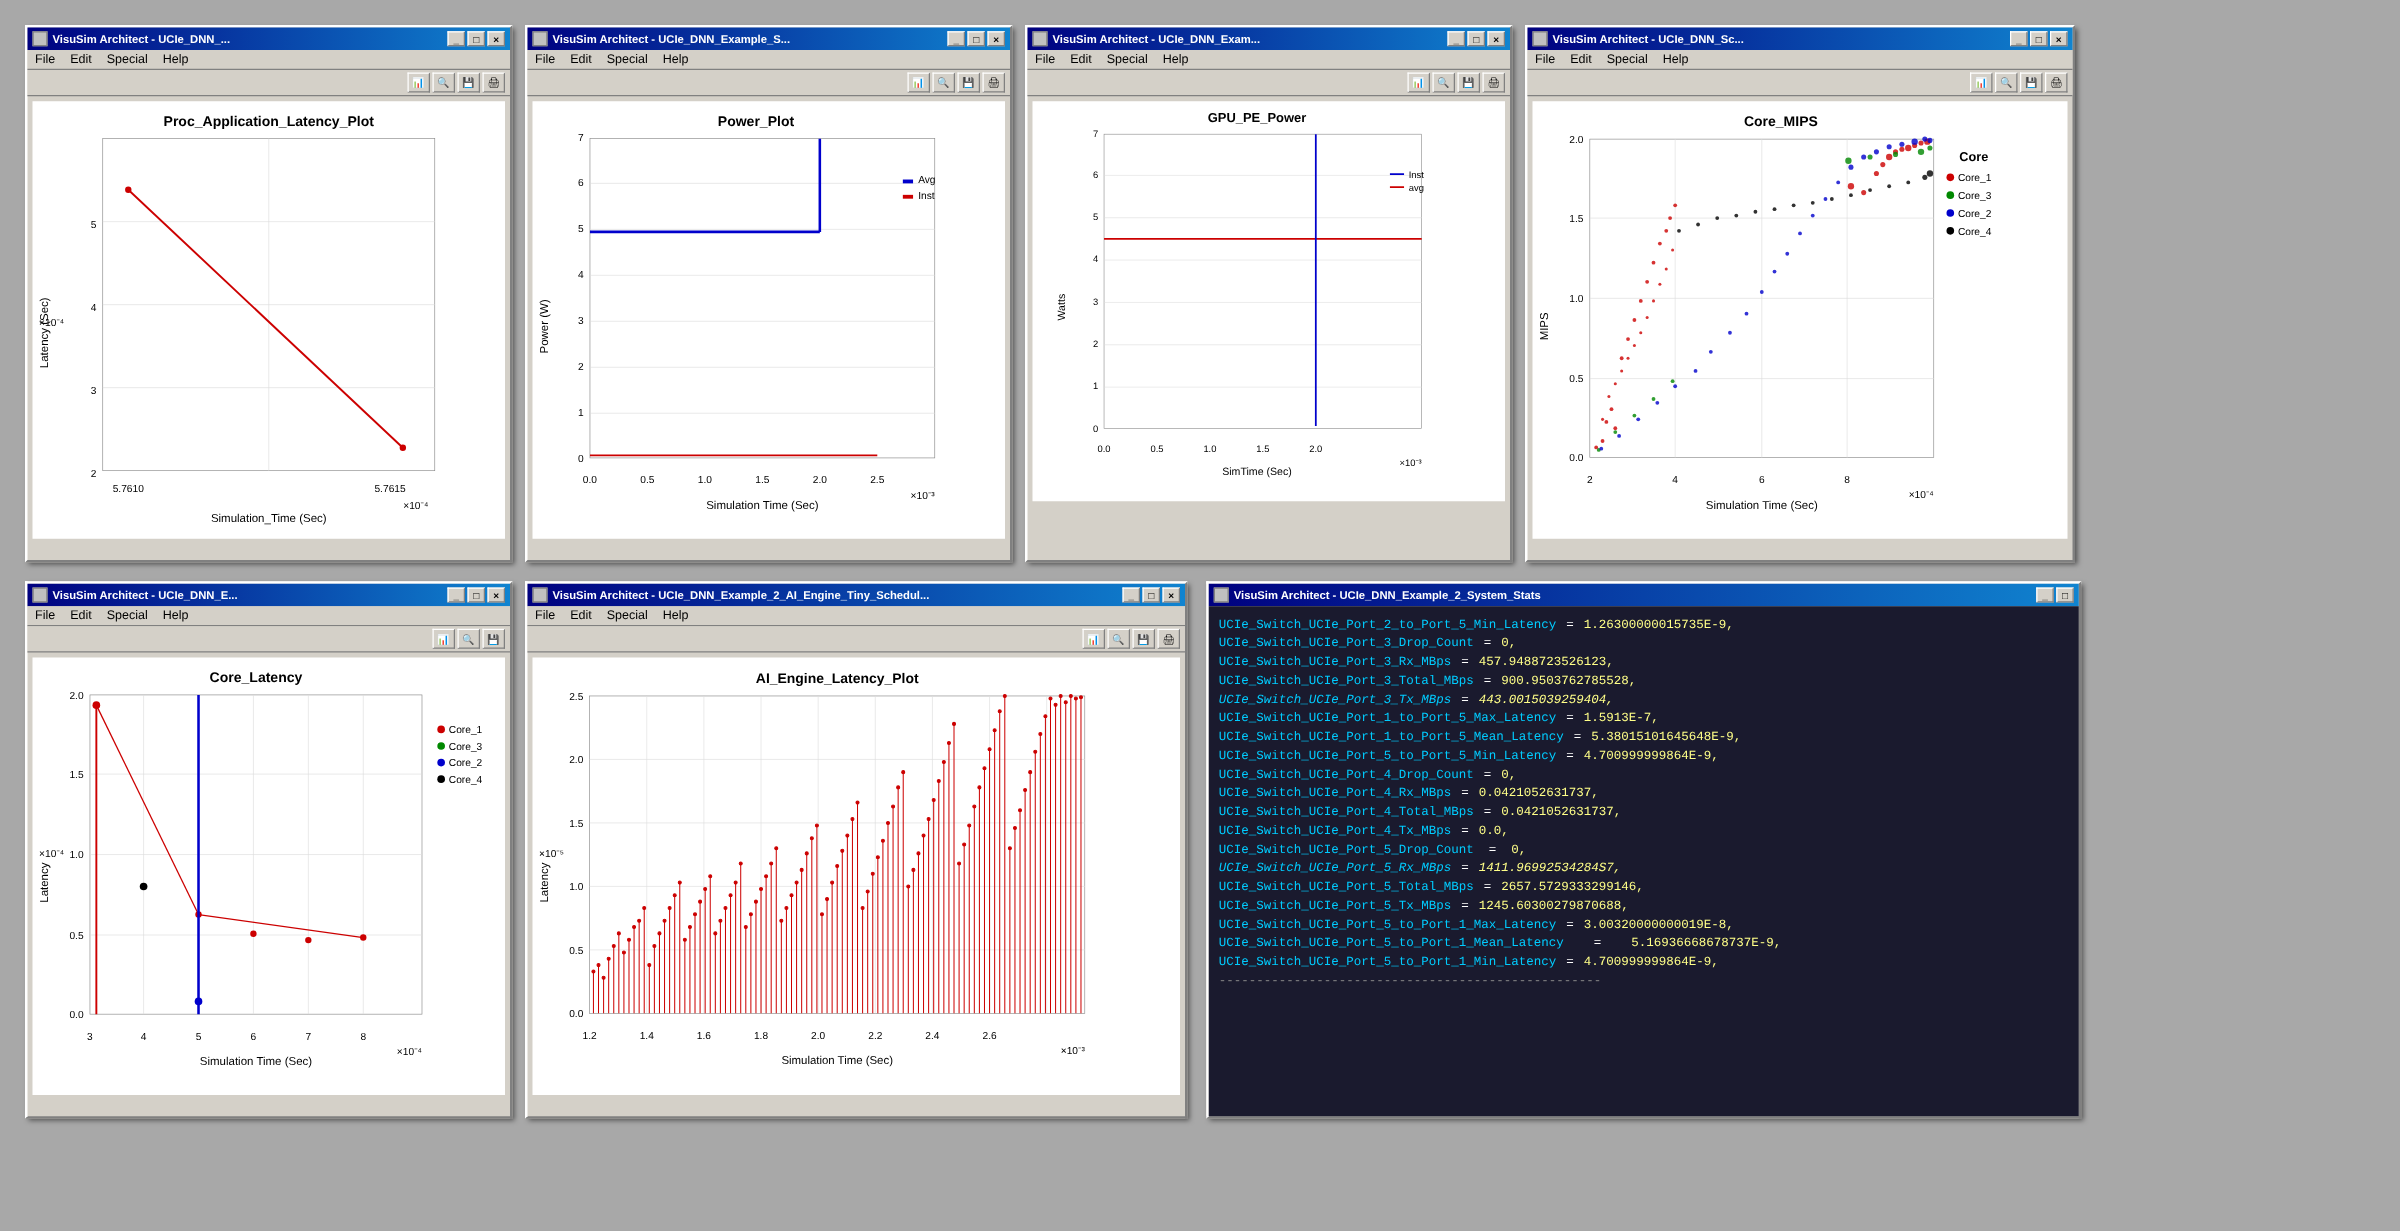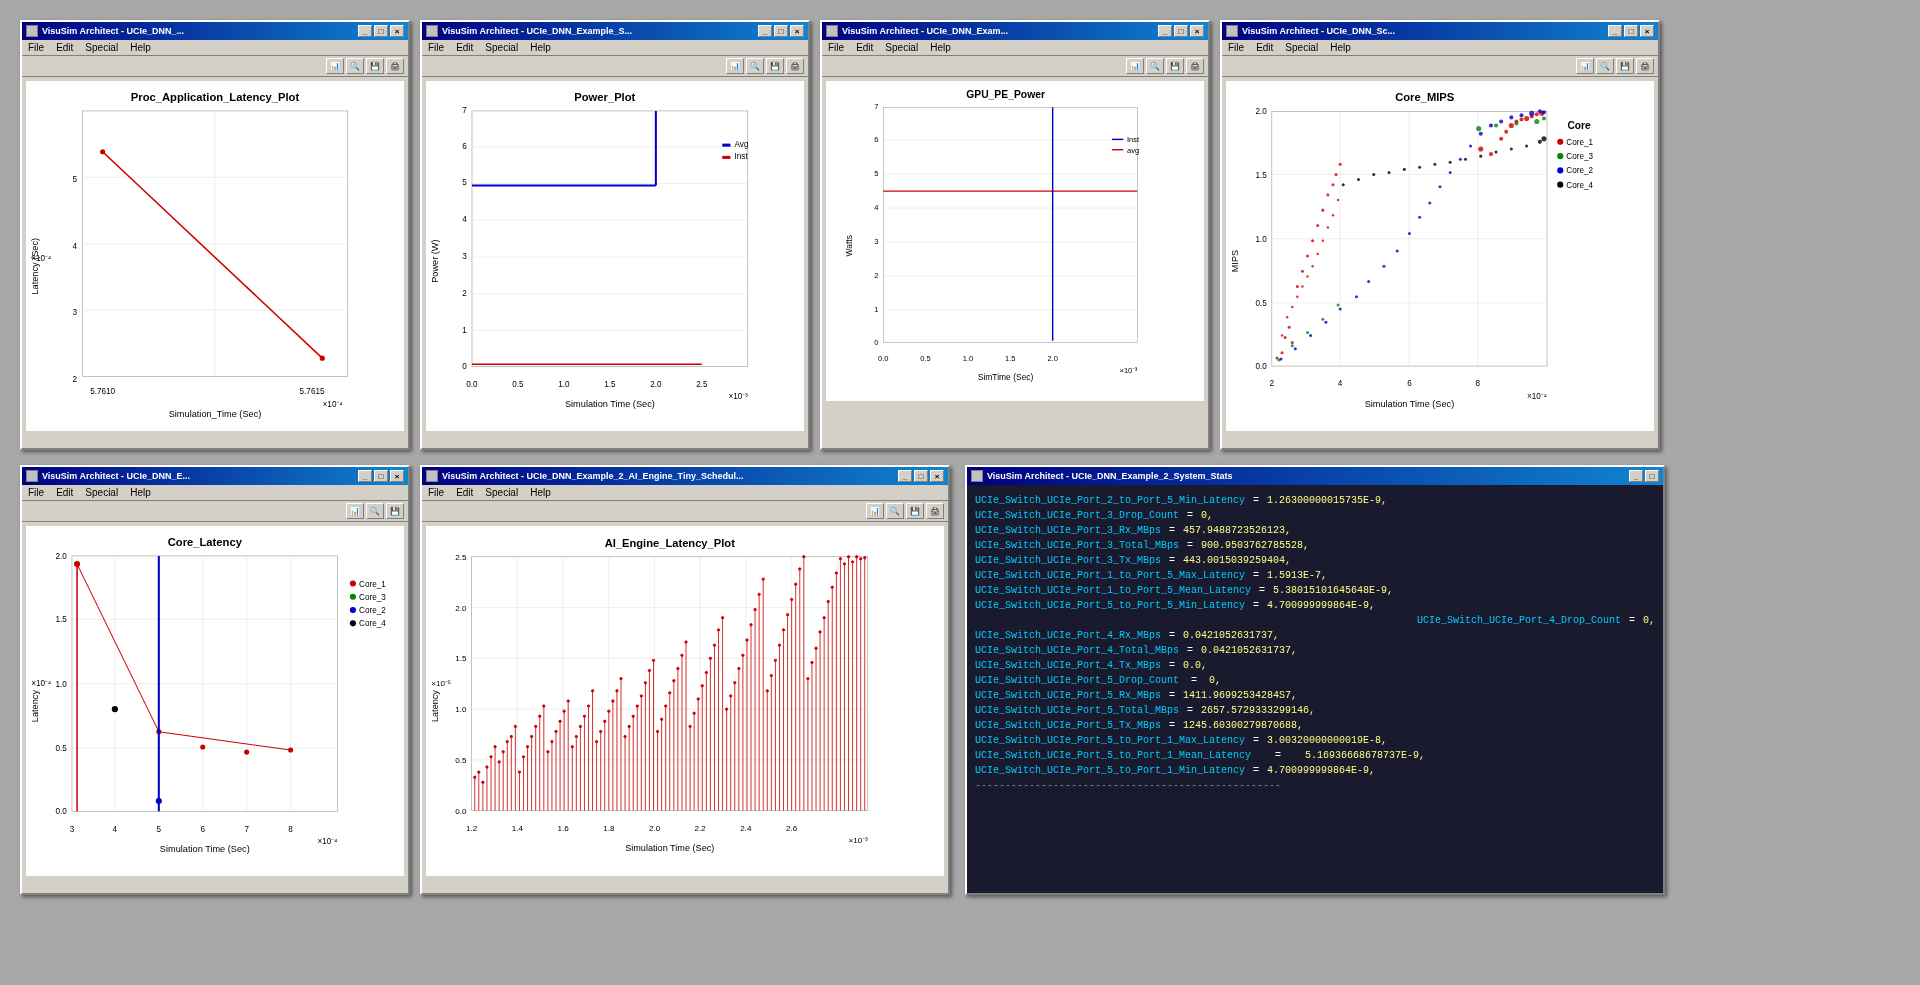--- a/index.html
+++ b/index.html
@@ -856,41 +856,41 @@
       <div style="display:flex; gap: 8px; white-space: nowrap;">
         <span style="color:#00ccff;">UCIe_Switch_UCIe_Port_3_Rx_MBps</span>
         <span style="color:#ffffff;">=</span>
         <span style="color:#ffff88;">457.9488723526123,</span>
       </div>
       <div style="display:flex; gap: 8px; white-space: nowrap;">
         <span style="color:#00ccff;">UCIe_Switch_UCIe_Port_3_Total_MBps</span>
         <span style="color:#ffffff;">=</span>
         <span style="color:#ffff88;">900.9503762785528,</span>
       </div>
-      <div style="display:flex; gap: 8px; white-space: nowrap;">
+      <div style="display:flex; gap: 8px; white-space: nowrap; font-style: italic;">
         <span style="color:#00ccff;">UCIe_Switch_UCIe_Port_3_Tx_MBps</span>
         <span style="color:#ffffff;">=</span>
         <span style="color:#ffff88;">443.0015039259404,</span>
       </div>
       <div style="display:flex; gap: 8px; white-space: nowrap;">
         <span style="color:#00ccff;">UCIe_Switch_UCIe_Port_1_to_Port_5_Max_Latency</span>
         <span style="color:#ffffff;">=</span>
         <span style="color:#ffff88;">1.5913E-7,</span>
       </div>
       <div style="display:flex; gap: 8px; white-space: nowrap;">
         <span style="color:#00ccff;">UCIe_Switch_UCIe_Port_1_to_Port_5_Mean_Latency</span>
         <span style="color:#ffffff;">=</span>
         <span style="color:#ffff88;">5.38015101645648E-9,</span>
       </div>
       <div style="display:flex; gap: 8px; white-space: nowrap;">
         <span style="color:#00ccff;">UCIe_Switch_UCIe_Port_5_to_Port_5_Min_Latency</span>
         <span style="color:#ffffff;">=</span>
         <span style="color:#ffff88;">4.700999999864E-9,</span>
       </div>
-      <div style="display:flex; gap: 8px; white-space: nowrap; justify-content: flex-end;">
+      <div style="display:flex; gap: 8px; white-space: nowrap;">
         <span style="color:#00ccff;">UCIe_Switch_UCIe_Port_4_Drop_Count</span>
         <span style="color:#ffffff;">=</span>
         <span style="color:#ffff88;">0,</span>
       </div>
       <div style="display:flex; gap: 8px; white-space: nowrap;">
         <span style="color:#00ccff;">UCIe_Switch_UCIe_Port_4_Rx_MBps</span>
         <span style="color:#ffffff;">=</span>
         <span style="color:#ffff88;">0.0421052631737,</span>
       </div>
       <div style="display:flex; gap: 8px; white-space: nowrap;">
@@ -901,21 +901,21 @@
       <div style="display:flex; gap: 8px; white-space: nowrap;">
         <span style="color:#00ccff;">UCIe_Switch_UCIe_Port_4_Tx_MBps</span>
         <span style="color:#ffffff;">=</span>
         <span style="color:#ffff88;">0.0,</span>
       </div>
       <div style="display:flex; gap: 12px; white-space: nowrap;">
         <span style="color:#00ccff;">UCIe_Switch_UCIe_Port_5_Drop_Count</span>
         <span style="color:#ffffff;">=</span>
         <span style="color:#ffff88;">0,</span>
       </div>
-      <div style="display:flex; gap: 8px; white-space: nowrap;">
+      <div style="display:flex; gap: 8px; white-space: nowrap; font-style: italic;">
         <span style="color:#00ccff;">UCIe_Switch_UCIe_Port_5_Rx_MBps</span>
         <span style="color:#ffffff;">=</span>
         <span style="color:#ffff88;">1411.96992534284S7,</span>
       </div>
       <div style="display:flex; gap: 8px; white-space: nowrap;">
         <span style="color:#00ccff;">UCIe_Switch_UCIe_Port_5_Total_MBps</span>
         <span style="color:#ffffff;">=</span>
         <span style="color:#ffff88;">2657.5729333299146,</span>
       </div>
       <div style="display:flex; gap: 8px; white-space: nowrap;">

